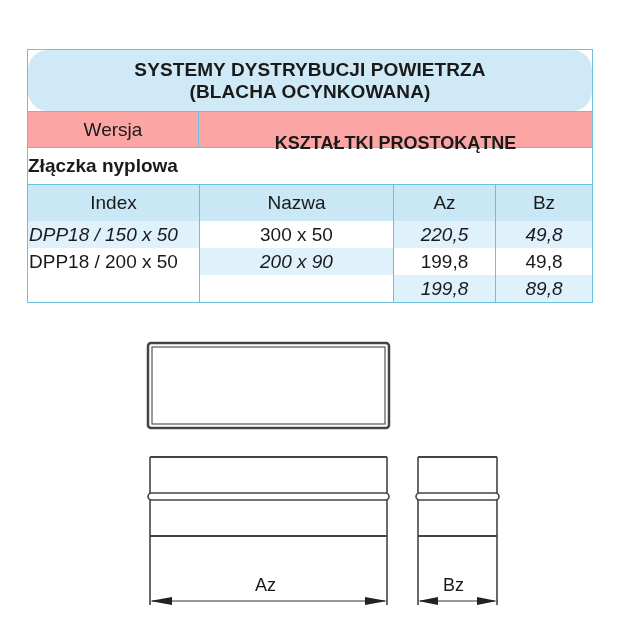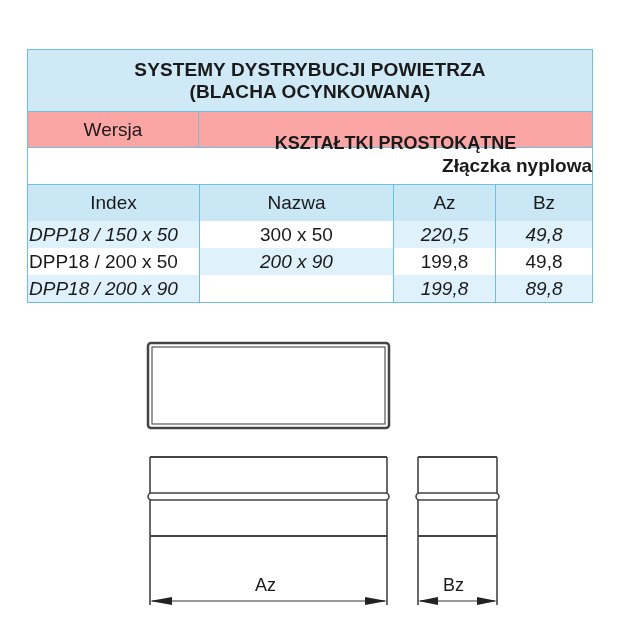--- a/index.html
+++ b/index.html
@@ -1,28 +1,28 @@
 <!DOCTYPE html>
 <html><head>
 <meta charset="utf-8">
 <style>
   html, body { margin:0; padding:0; background:#ffffff; }
   body { width:630px; height:630px; position:relative; overflow:hidden;
          font-family:"Liberation Sans", "DejaVu Sans", sans-serif; color:#1a1a1a; }
   .table { position:absolute; left:27px; top:49px; width:566px;
            border:1.5px solid #6cc0dc; box-sizing:border-box; }
   .row { display:flex; box-sizing:border-box; border-top:1.2px solid #6cc0dc; }
-  .row:first-child { border-top:none; }
+  .row:first-child { border-top:none;border-radius:20px; }
   .cell { display:flex; align-items:center; justify-content:center; box-sizing:border-box; }
   .title-row { height:61px; background:#cfeaf6; flex-direction:column; justify-content:center; }
   .title-row span { display:block; text-align:center; font-weight:bold; font-size:19px; line-height:22px; letter-spacing:0.1px; }
   .wersja-row { height:36px; background:#fca5a5; }
   .wersja-row .c1 { width:171px; border-right:1.2px solid #6cc0dc; font-size:19px; }
   .wersja-row .c2 { flex:1; font-weight:bold; font-size:18px;margin-top:28px; }
-  .sub-row { height:37px; background:#fff; font-weight:bold; font-size:19px; justify-content:flex-end; align-items:center; }
+  .sub-row { height:37px; background:#fff; font-weight:bold; font-size:19px; justify-content:flex-start; align-items:center; }
   .grid { display:flex; }
   .col { display:flex; flex-direction:column; box-sizing:border-box; }
   .col + .col { border-left:1.2px solid #6cc0dc; }
   .col1 { width:171px; } .col2 { width:194px; } .col3 { width:102px; } .col4 { flex:1; }
   .hdr { height:36px; background:#c9e7f5; font-size:19px; }
   .r { height:27px; font-size:19px; }
   .r.alt { background:#dff1fa;font-style:italic; } .r.wht { background:#fff; }
   .col1 .r { justify-content:flex-start; padding-left:1px; }
   .drawings svg { position:absolute; left:0; top:0; }
   .lbl { position:absolute; font-size:18px; }
@@ -40,21 +40,20 @@
     <div class="cell c2">KSZTAŁTKI PROSTOKĄTNE</div>
   </div>
   <div class="row sub-row">
     <span>Złączka nyplowa</span>
   </div>
   <div class="row grid">
     <div class="col col1">
       <div class="cell hdr" style="justify-content:center;">Index</div>
       <div class="cell r alt">DPP18 / 150 x 50</div>
       <div class="cell r wht">DPP18 / 200 x 50</div>
-      <div class="cell r alt">DPP18 / 200 x 90</div>
     </div>
     <div class="col col2">
       <div class="cell hdr">Nazwa</div>
       <div class="cell r wht">300 x 50</div>
       <div class="cell r alt">200 x 90</div>
     </div>
     <div class="col col3">
       <div class="cell hdr">Az</div>
       <div class="cell r alt">220,5</div>
       <div class="cell r wht">199,8</div>

